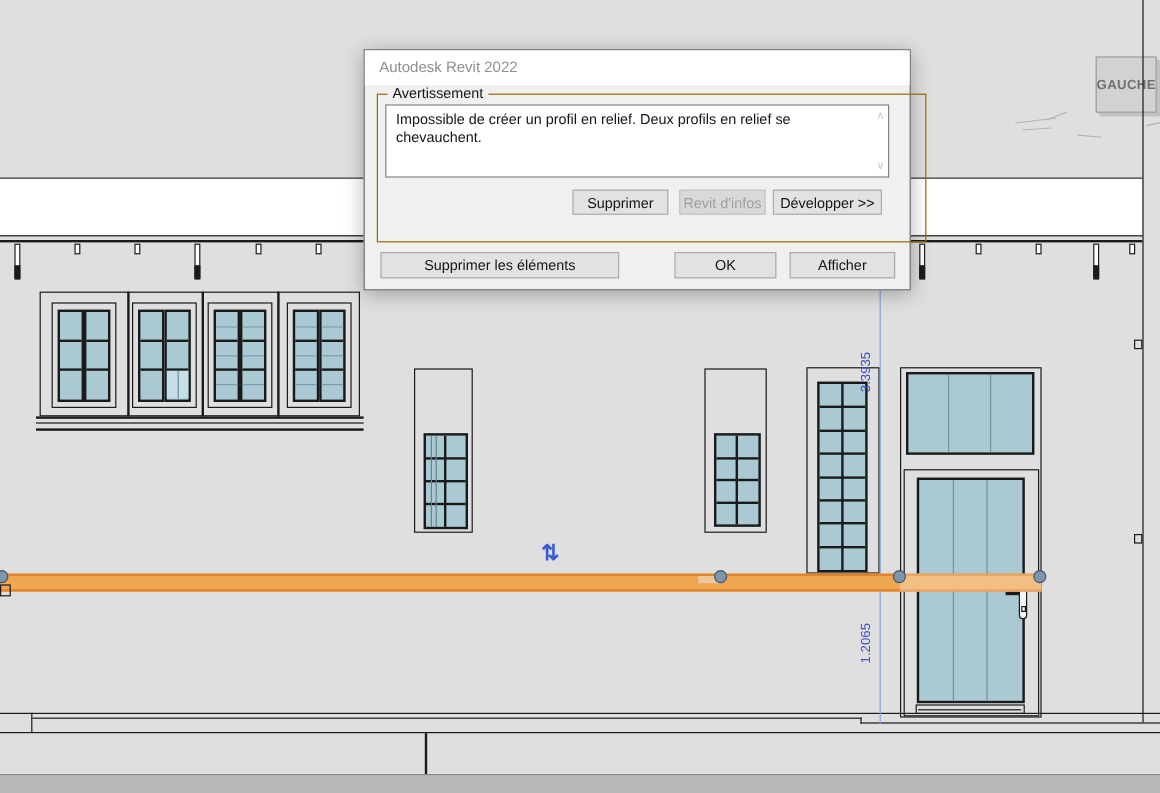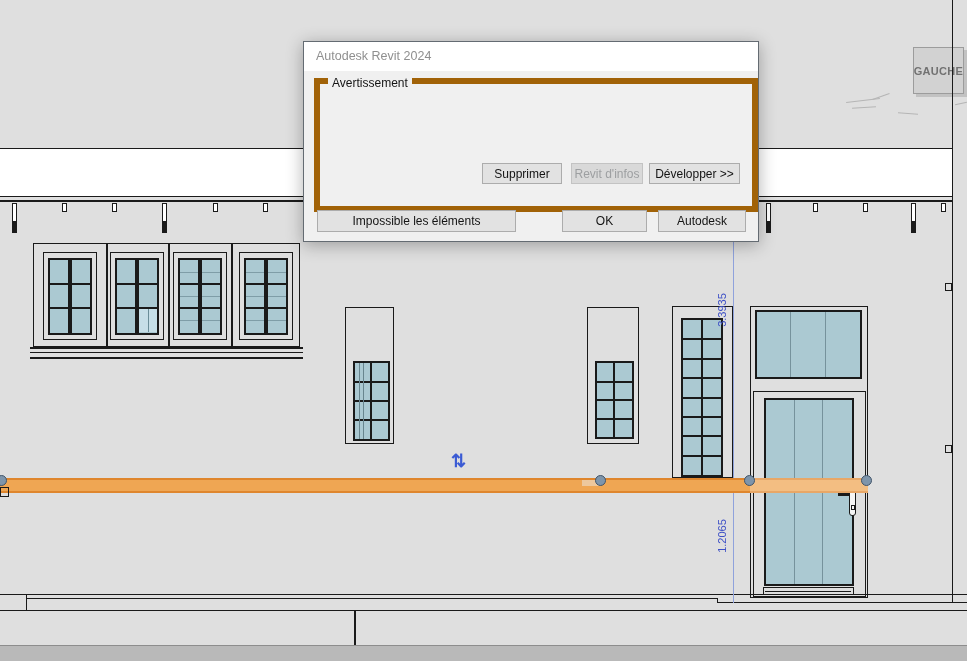--- a/index.html
+++ b/index.html
@@ -4,21 +4,21 @@
 <style>
   html,body{margin:0;padding:0;}
   body{font-family:"Liberation Sans",sans-serif;}
   #scene{position:relative;width:967px;height:661px;background:#dfdfdf;overflow:hidden;}
   .abs{position:absolute;}
   .ln{position:absolute;background:#1a1a1a;}
   
   #dialog{position:absolute;left:303px;top:41px;width:454px;height:199px;background:#f0f0f0;
           border:1px solid #646b72;box-shadow:0 3px 16px rgba(0,0,0,.30);z-index:20;box-sizing:content-box;}
   .dlg-title{height:29px;background:#ffffff;color:#8f8f8f;font-size:12.5px;line-height:29px;padding-left:12px;}
-  .groupbox{position:absolute;left:10px;top:36px;width:432px;height:122px;border:6px solid #a16207;}
+  .groupbox{position:absolute;left:10px;top:36px;width:432px;height:122px;border:1px solid #a16207;padding-left:24px;}
   .grouplabel{position:absolute;left:8px;top:-8px;background:#f0f0f0;padding:0 4px;font-size:12px;color:#141414;}
   .msgbox{position:absolute;left:6px;top:8px;width:420px;height:61px;background:#fff;border:1px solid #7c8287;box-sizing:border-box;}
   .msgtext{padding:4px 22px 0 8px;font-size:12px;color:#141414;line-height:15px;}
   .scrollarrow{position:absolute;right:3px;color:#c3c7cb;font-size:9px;line-height:9px;}
   .btn{position:absolute;height:21px;background:#e2e2e2;border:1px solid #acacac;font-size:12px;color:#141414;
        text-align:center;font-family:"Liberation Sans",sans-serif;padding:0;}
   .btn:disabled{background:#d9d9d9;border-color:#c3c3c3;color:#9d9fa1;}
   .btn2{height:22px;}
   
   .dim{position:absolute;width:56px;text-align:center;color:#3f51c6;font-size:11px;transform:rotate(-90deg);z-index:2;}
@@ -203,25 +203,30 @@
   <div class="ln" style="left:27px;top:598px;width:691px;height:1.2px;"></div>
   <div class="ln" style="left:717px;top:601.5px;width:250px;height:1.2px;"></div>
   <div class="ln" style="left:717px;top:598px;width:1.2px;height:4.7px;"></div>
   <div class="ln" style="left:26px;top:593.5px;width:1.2px;height:16.5px;"></div>
   <div class="ln" style="left:0;top:609.5px;width:967px;height:1.6px;"></div>
   <div class="ln" style="left:354px;top:611px;width:1.6px;height:34px;"></div>
   <div class="abs" style="left:0;top:645px;width:967px;height:16px;background:#b9b9b9;border-top:1px solid #8d8d8d;"></div>
 
   <div id="dialog">
     <div class="dlg-title">
-      <span>Autodesk Revit 2024</span>
+      <span>Autodesk Revit 2022</span>
     </div>
     <div class="groupbox">
       <span class="grouplabel">Avertissement</span>
+      <div class="msgbox">
+        <div class="msgtext">Impossible de créer un profil en relief. Deux profils en relief se chevauchent.</div>
+        <span class="scrollarrow" style="top:4px;">∧</span>
+        <span class="scrollarrow" style="bottom:4px;">∨</span>
+      </div>
       <button class="btn" style="left:162px;top:79px;width:80px;">Supprimer</button>
       <button class="btn" disabled="" style="left:251px;top:79px;width:72px;">Revit d'infos</button>
       <button class="btn" style="left:329px;top:79px;width:91px;">Développer &gt;&gt;</button>
     </div>
-    <button class="btn btn2" style="left:13px;top:168px;width:199px;">Impossible les éléments</button>
+    <button class="btn btn2" style="left:13px;top:168px;width:199px;">Supprimer les éléments</button>
     <button class="btn btn2" style="left:258px;top:168px;width:85px;">OK</button>
-    <button class="btn btn2" style="left:354px;top:168px;width:88px;">Autodesk</button>
+    <button class="btn btn2" style="left:354px;top:168px;width:88px;">Afficher</button>
   </div>
 </div>
 
 </body></html>

